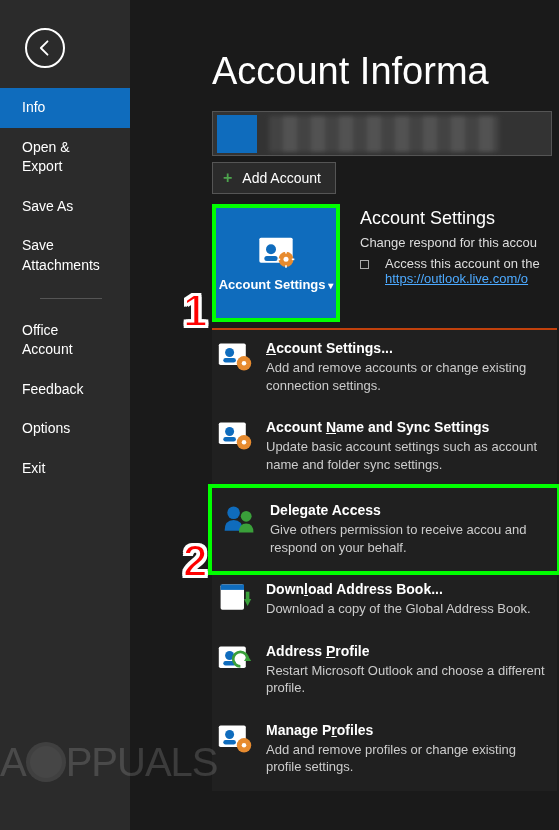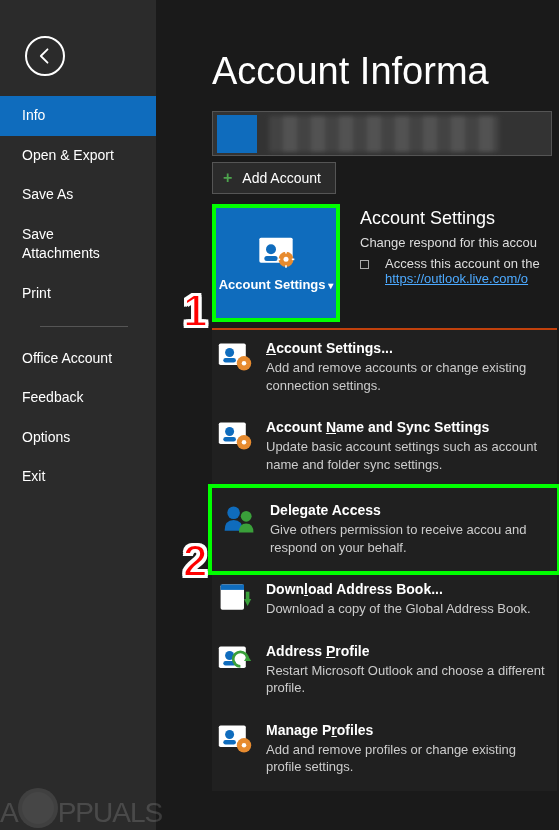--- a/index.html
+++ b/index.html
@@ -8,24 +8,24 @@
     background: #1a1a1a;
     color: #fff;
     width: 559px;
     height: 830px;
     overflow: hidden;
     position: relative;
   }
   .sidebar {
     position: absolute;
     left: 0; top: 0;
-    width: 156px;
+    width: 130px;
     height: 830px;
     background: #2b2b2b;
-    padding-top: 16px;
+    padding-top: 8px;
   }
   .back-circle {
     width: 40px; height: 40px;
     border: 2px solid #fff;
     border-radius: 50%;
     margin: 20px 0 20px 25px;
     display: flex;
     align-items: center;
     justify-content: center;
     cursor: pointer;
@@ -192,27 +192,26 @@
     z-index: 50;
     pointer-events: none;
   }
   .callout-num.n1 { left: 183px; top: 286px; }
   .callout-num.n2 { left: 183px; top: 536px; }
 
   .watermark {
     position: absolute;
     left: 0; top: 740px;
     font-family: "Segoe UI", Arial, sans-serif;
-    font-size: 28px;
+    font-size: 40px;
     letter-spacing: -1px;
     font-weight: 500;
     color: rgba(255,255,255,0.15);
     pointer-events: none;
     z-index: 60;
-    margin-top: 48px;
   }
   .watermark .o {
     display: inline-block;
     width: 40px; height: 40px;
     background: rgba(255,255,255,0.10);
     border-radius: 50%;
     vertical-align: -6px;
     position: relative;
   }
   .watermark .o::after {
@@ -230,21 +229,20 @@
   <div class="back-circle">
     <svg viewBox="0 0 24 24">
       <path d="M15 4 L7 12 L15 20" stroke="#fff" stroke-width="2.2" fill="none" stroke-linecap="round" stroke-linejoin="round"></path>
     </svg>
   </div>
   <ul class="nav">
     <li class="nav-item active">Info</li>
     <li class="nav-item">Open &amp; Export</li>
     <li class="nav-item">Save As</li>
     <li class="nav-item">Save Attachments</li>
-    <li class="nav-item">Print</li>
   </ul>
   <hr class="divider">
   <ul class="nav">
     <li class="nav-item">Office Account</li>
     <li class="nav-item">Feedback</li>
     <li class="nav-item">Options</li>
     <li class="nav-item">Exit</li>
   </ul>
 </div>
 

